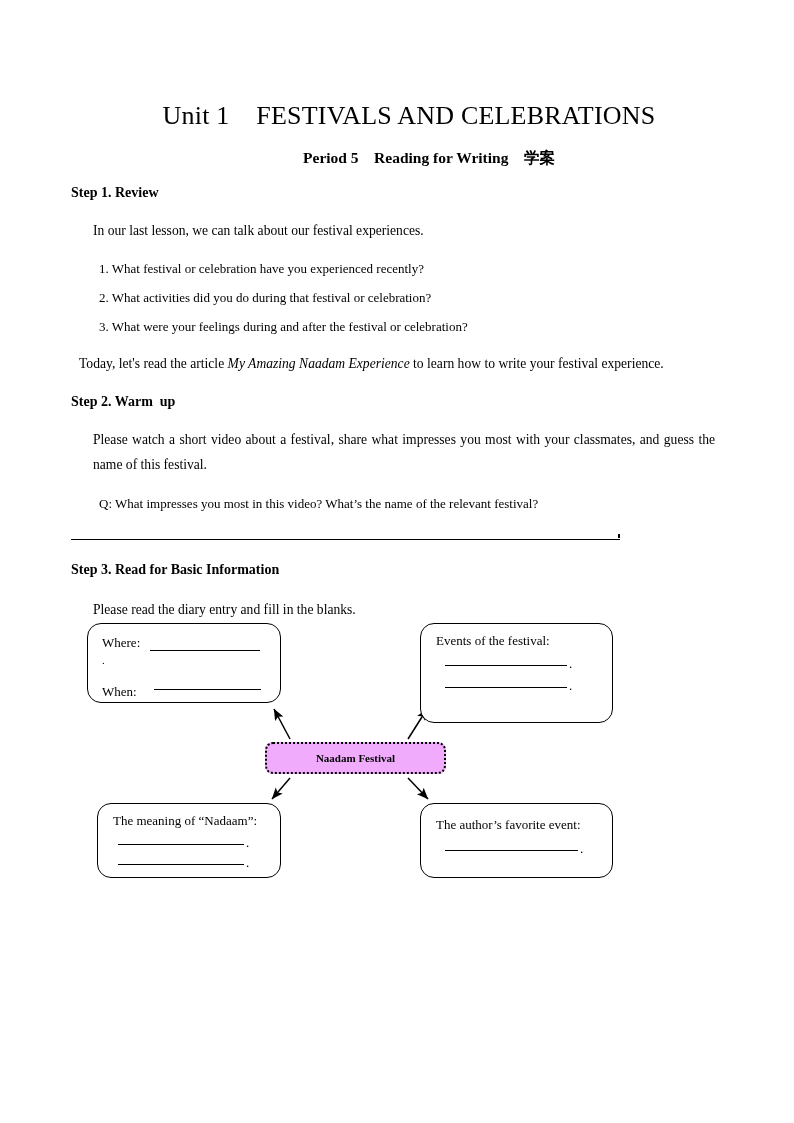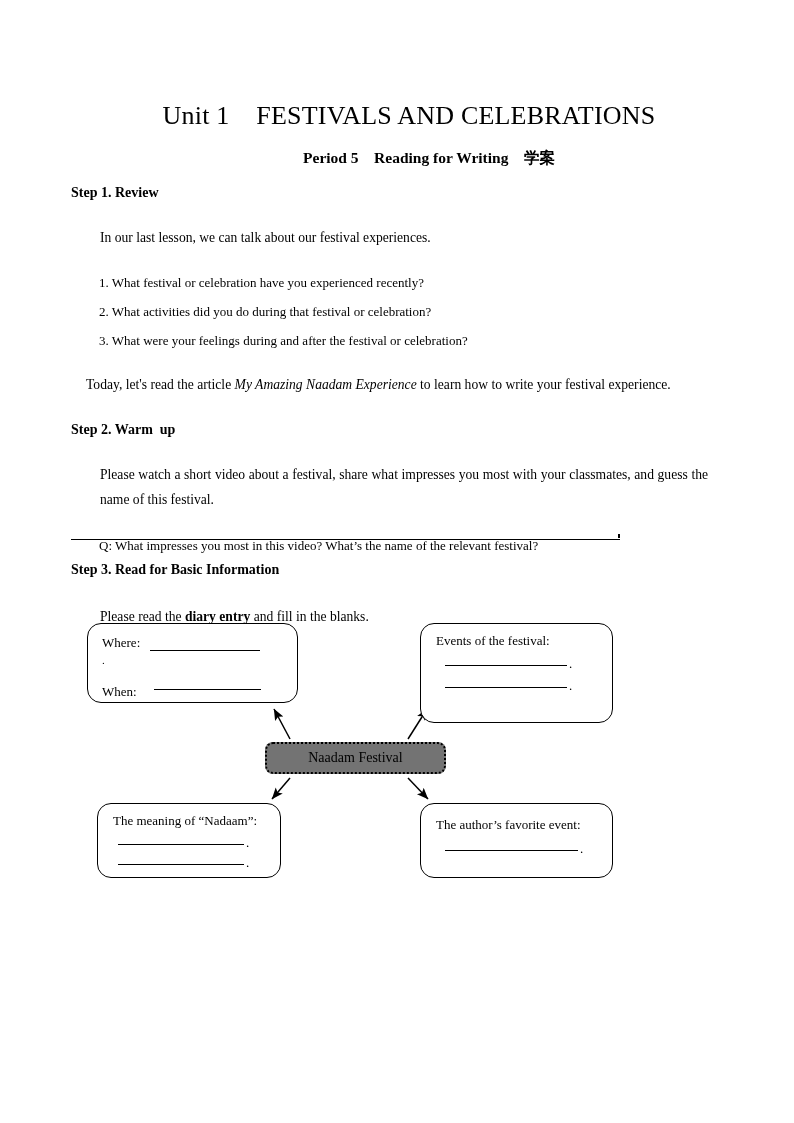--- a/index.html
+++ b/index.html
@@ -56,38 +56,38 @@
   }
 
   .step-head {
     font-weight: bold;
     font-size: 14px;
     margin: 0;
     white-space: pre;
   }
 
   p.para {
-    margin: 15px;
+    margin: 8px;
     font-size: 13.6px;
   }
 
   
   .para-just {
     text-align: justify;
     text-align-last: left;
     line-height: 1.82;
   }
 
   .indent-1 { text-indent: 0; padding-left: 14px; }
 
   .spacer-sm { height: 11px; }
   .spacer-md { height: 16px; }
 
   .ital { font-style: italic; }
-  .bold { font-weight: bold; }
+  .bold { font-weight: normal; }
 
   
   .qline {
     margin: 0;
     padding-left: 28px;
     font-size: 13px;
   }
 
   
   .answer-rule {
@@ -135,44 +135,44 @@
     height: 0;
     border-top: 1.3px solid #000;
   }
   .blank-dot {
     position: absolute;
     font-size: 13px;
     line-height: 1;
   }
 
   
-  #box-where  { left: 87px;  top: 623px; width: 211px; height: 80px; text-align: right; }
+  #box-where  { left: 87px;  top: 623px; width: 194px; height: 80px; text-align: right; }
   
   #box-events { left: 420px; top: 623px; width: 193px; height: 100px; }
   
   #box-meaning{ left: 97px;  top: 803px; width: 184px; height: 75px; }
   
   #box-favorite{left: 420px; top: 803px; width: 193px; height: 75px; }
 
   
   #node-center {
     position: absolute;
     left: 265px;
     top: 742px;
     width: 181px;
     height: 32px;
     border: 2.5px dotted #000;
     border-radius: 8px;
-    background: #737373;
+    background: #f0abfc;
     box-sizing: border-box;
     display: flex;
     align-items: center;
     justify-content: center;
-    font-weight: normal;
-    font-size: 14px;
+    font-weight: bold;
+    font-size: 11px;
   }
 
   .arrow-svg {
     position: absolute;
     left: 0; top: 0;
     width: 794px; height: 1123px;
   }
 </style>
 </head>
 <body>

